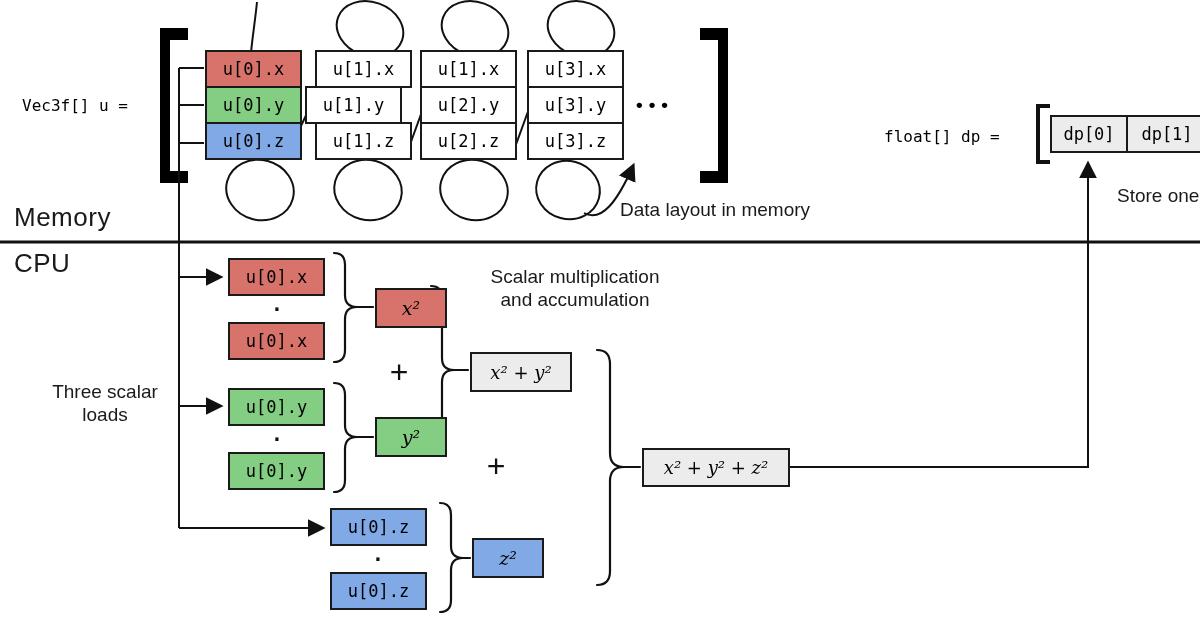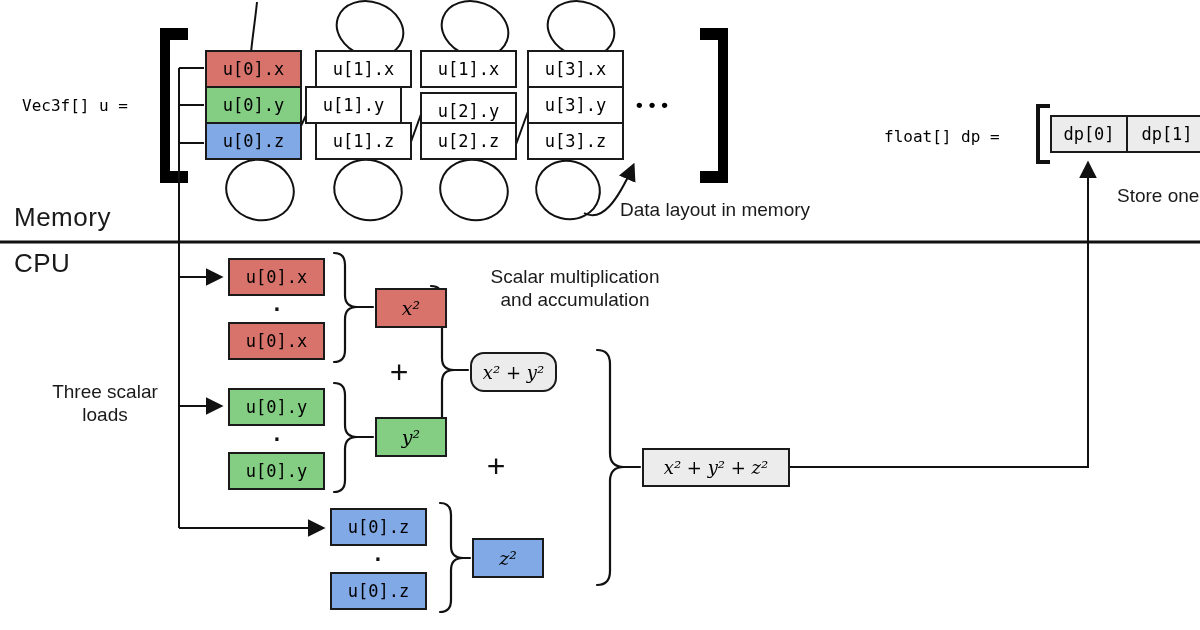--- a/index.html
+++ b/index.html
@@ -104,21 +104,21 @@
 
   <div class="abs z1 mcell fill-red" style="left:205px;top:50px;">u[0].x</div>
   <div class="abs z1 mcell fill-green" style="left:205px;top:86px;">u[0].y</div>
   <div class="abs z1 mcell fill-blue" style="left:205px;top:122px;">u[0].z</div>
 
   <div class="abs z1 mcell" style="left:315px;top:50px;">u[1].x</div>
   <div class="abs z1 mcell" style="left:305px;top:86px;">u[1].y</div>
   <div class="abs z1 mcell" style="left:315px;top:122px;">u[1].z</div>
 
   <div class="abs z1 mcell" style="left:420px;top:50px;">u[1].x</div>
-  <div class="abs z1 mcell" style="left:420px;top:92px;">u[2].y</div>
+  <div class="abs z1 mcell" style="left:420px;top:86px;">u[2].y</div>
   <div class="abs z1 mcell" style="left:420px;top:122px;">u[2].z</div>
 
   <div class="abs z1 mcell" style="left:527px;top:50px;">u[3].x</div>
   <div class="abs z1 mcell" style="left:527px;top:86px;">u[3].y</div>
   <div class="abs z1 mcell" style="left:527px;top:122px;">u[3].z</div>
 
   <div class="abs z1 ellipsis" style="left:636px;top:94px;">•••</div>
 
   <div class="abs z1 cap" style="left:620px;top:198px;">Data layout in memory</div>
 
@@ -146,21 +146,21 @@
   <div class="abs z1 mcell fill-red" style="left:228px;top:322px;">u[0].x</div>
   <div class="abs z1 sqbox fill-red" style="left:375px;top:288px;">x²</div>
 
   <div class="abs z1 plus" style="left:383px;top:352px;width:32px;height:40px;">+</div>
 
   <div class="abs z1 mcell fill-green" style="left:228px;top:388px;">u[0].y</div>
   <div class="abs z1 mdot" style="left:261px;top:422px;width:32px;height:28px;">·</div>
   <div class="abs z1 mcell fill-green" style="left:228px;top:452px;">u[0].y</div>
   <div class="abs z1 sqbox fill-green" style="left:375px;top:417px;">y²</div>
 
-  <div class="abs z1 sumbox" style="left:470px;top:352px;width:87px;height:40px;border-radius:14px;">x² + y²</div>
+  <div class="abs z1 sumbox" style="left:470px;top:352px;width:102px;height:40px;">x² + y²</div>
 
   <div class="abs z1 plus" style="left:480px;top:446px;width:32px;height:40px;">+</div>
 
   <div class="abs z1 mcell fill-blue" style="left:330px;top:508px;">u[0].z</div>
   <div class="abs z1 mdot" style="left:362px;top:542px;width:32px;height:28px;">·</div>
   <div class="abs z1 mcell fill-blue" style="left:330px;top:572px;">u[0].z</div>
   <div class="abs z1 sqbox fill-blue" style="left:472px;top:538px;">z²</div>
 
   <div class="abs z1 sumbox" style="left:642px;top:448px;width:148px;height:39px;">x² + y² + z²</div>
 

